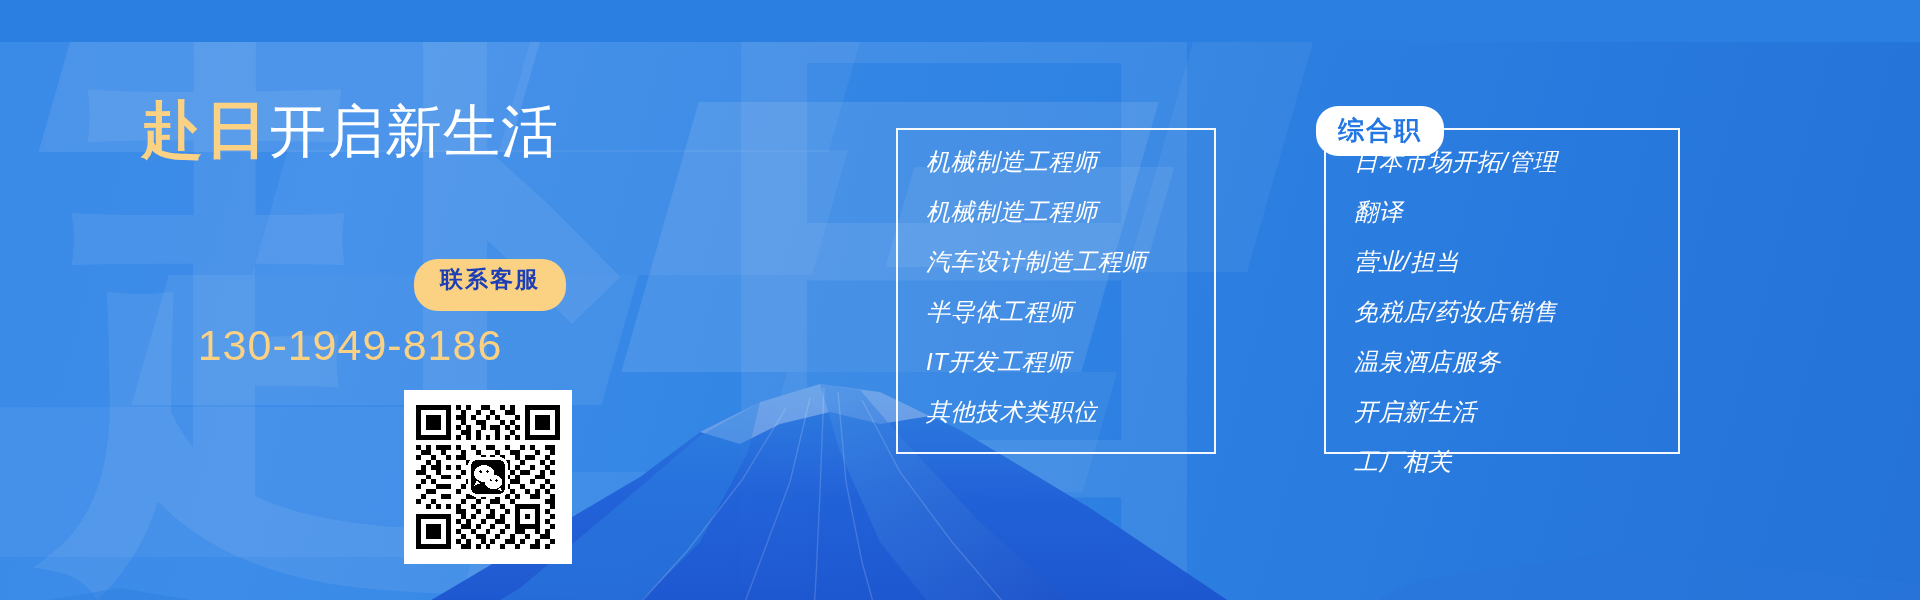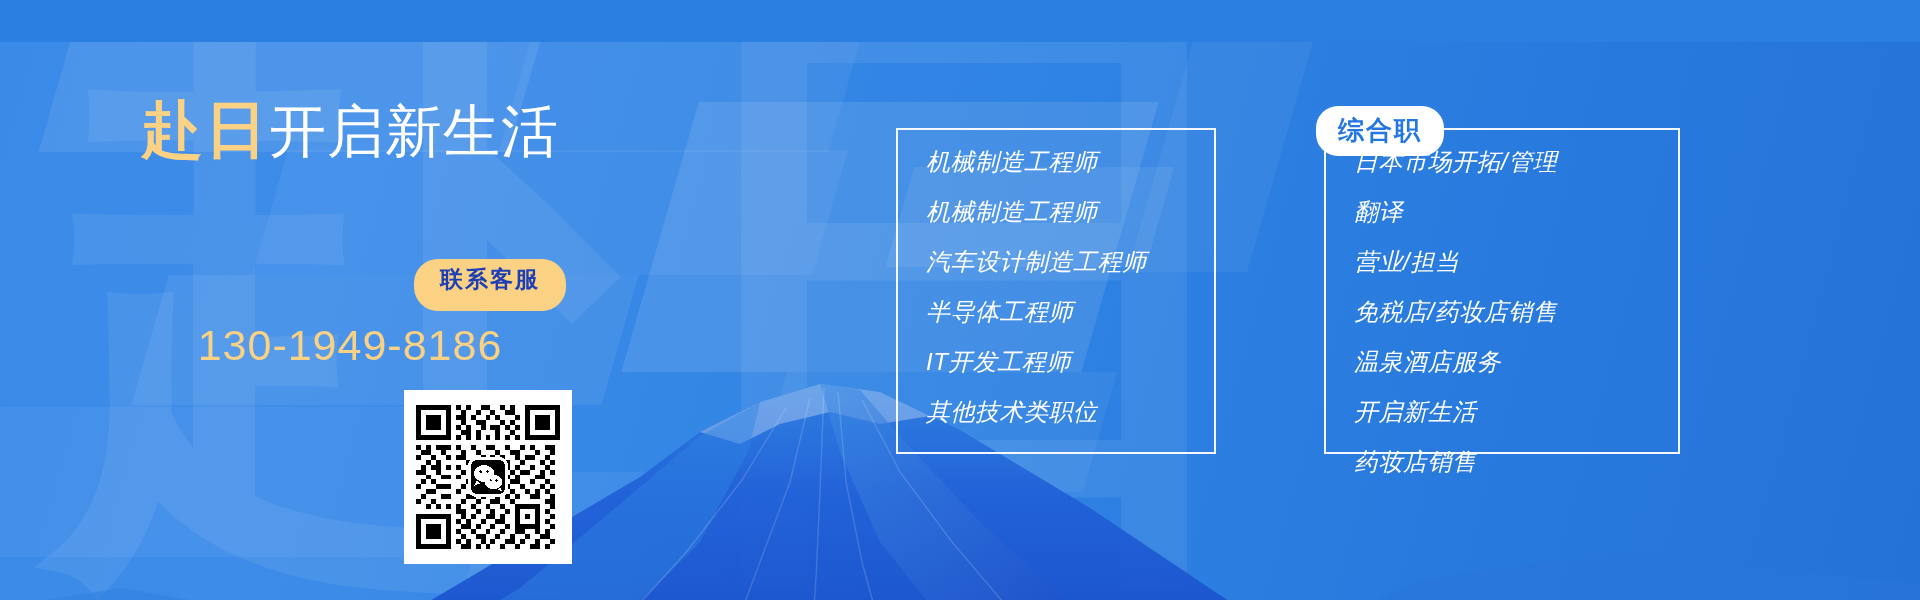--- a/index.html
+++ b/index.html
@@ -418,17 +418,17 @@
   <div class="cat-box" id="box-general">
     <div class="cat-frame"></div>
     <div class="cat-pill">综合职</div>
     <ul class="cat-list">
       <li>日本市场开拓/管理</li>
       <li>翻译</li>
       <li>营业/担当</li>
       <li>免税店/药妆店销售</li>
       <li>温泉酒店服务</li>
       <li>开启新生活</li>
-      <li>药妆店销售</li>
+      <li>工厂相关</li>
     </ul>
   </div>
 
 </div>
 
 </body></html>

